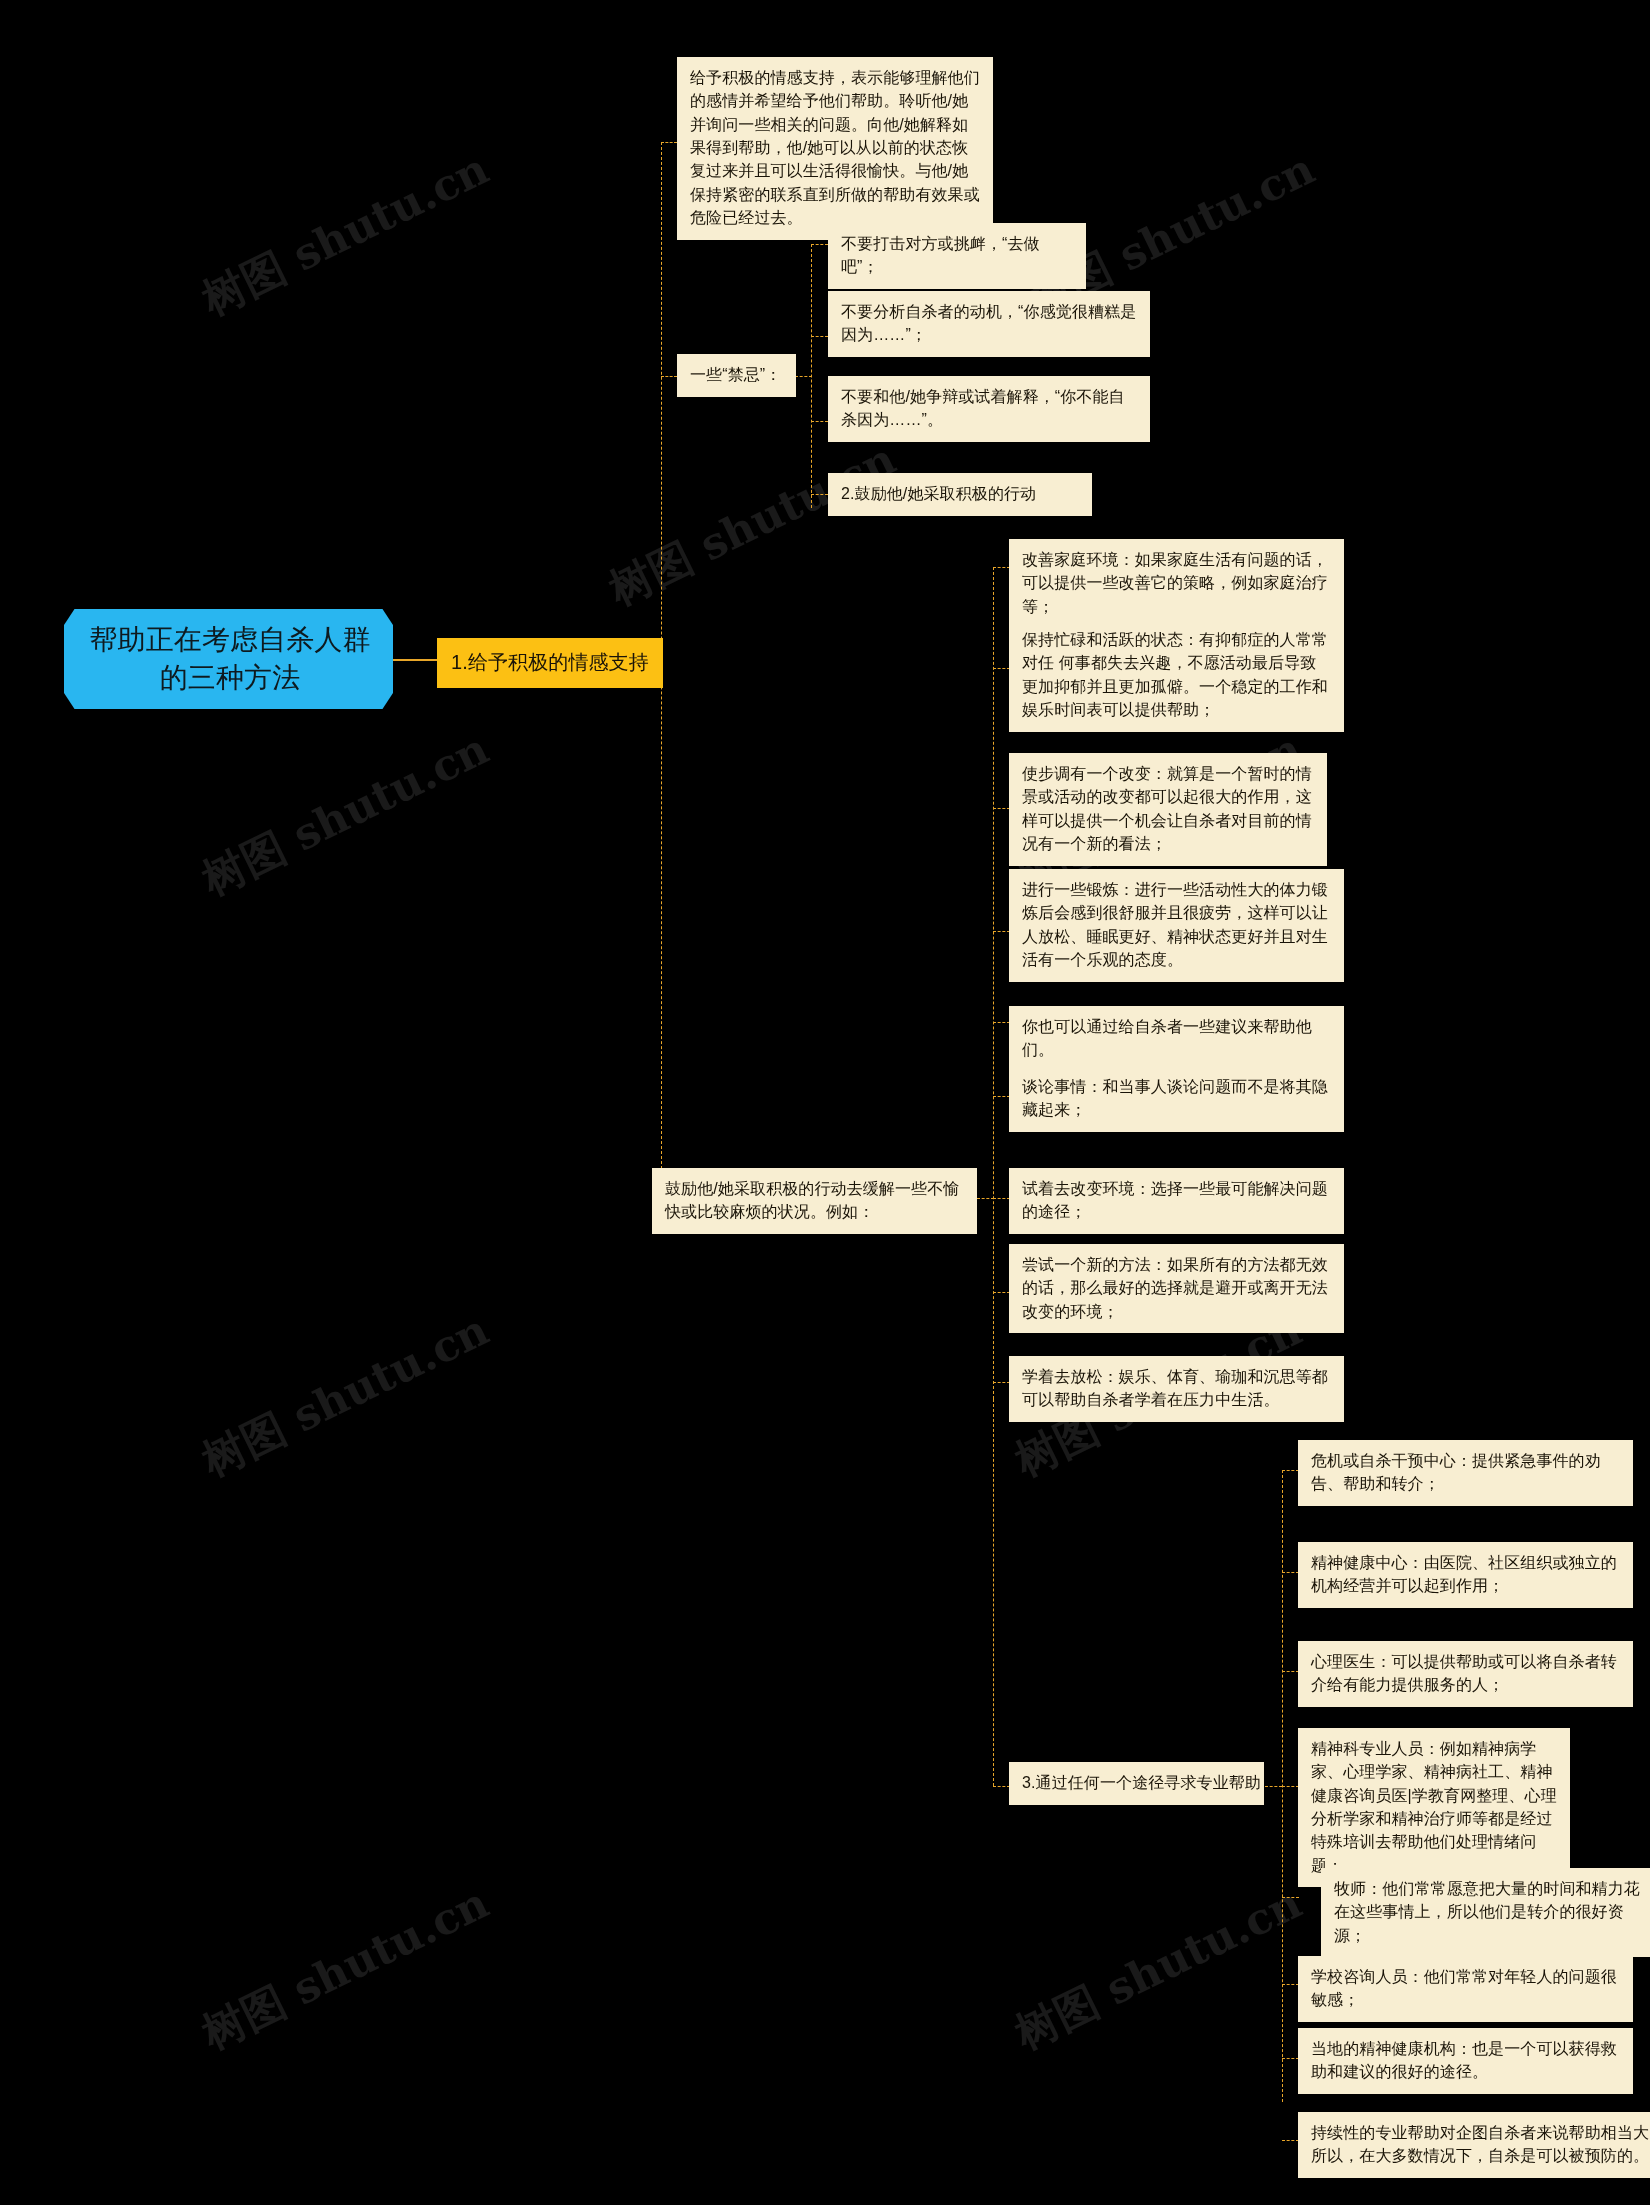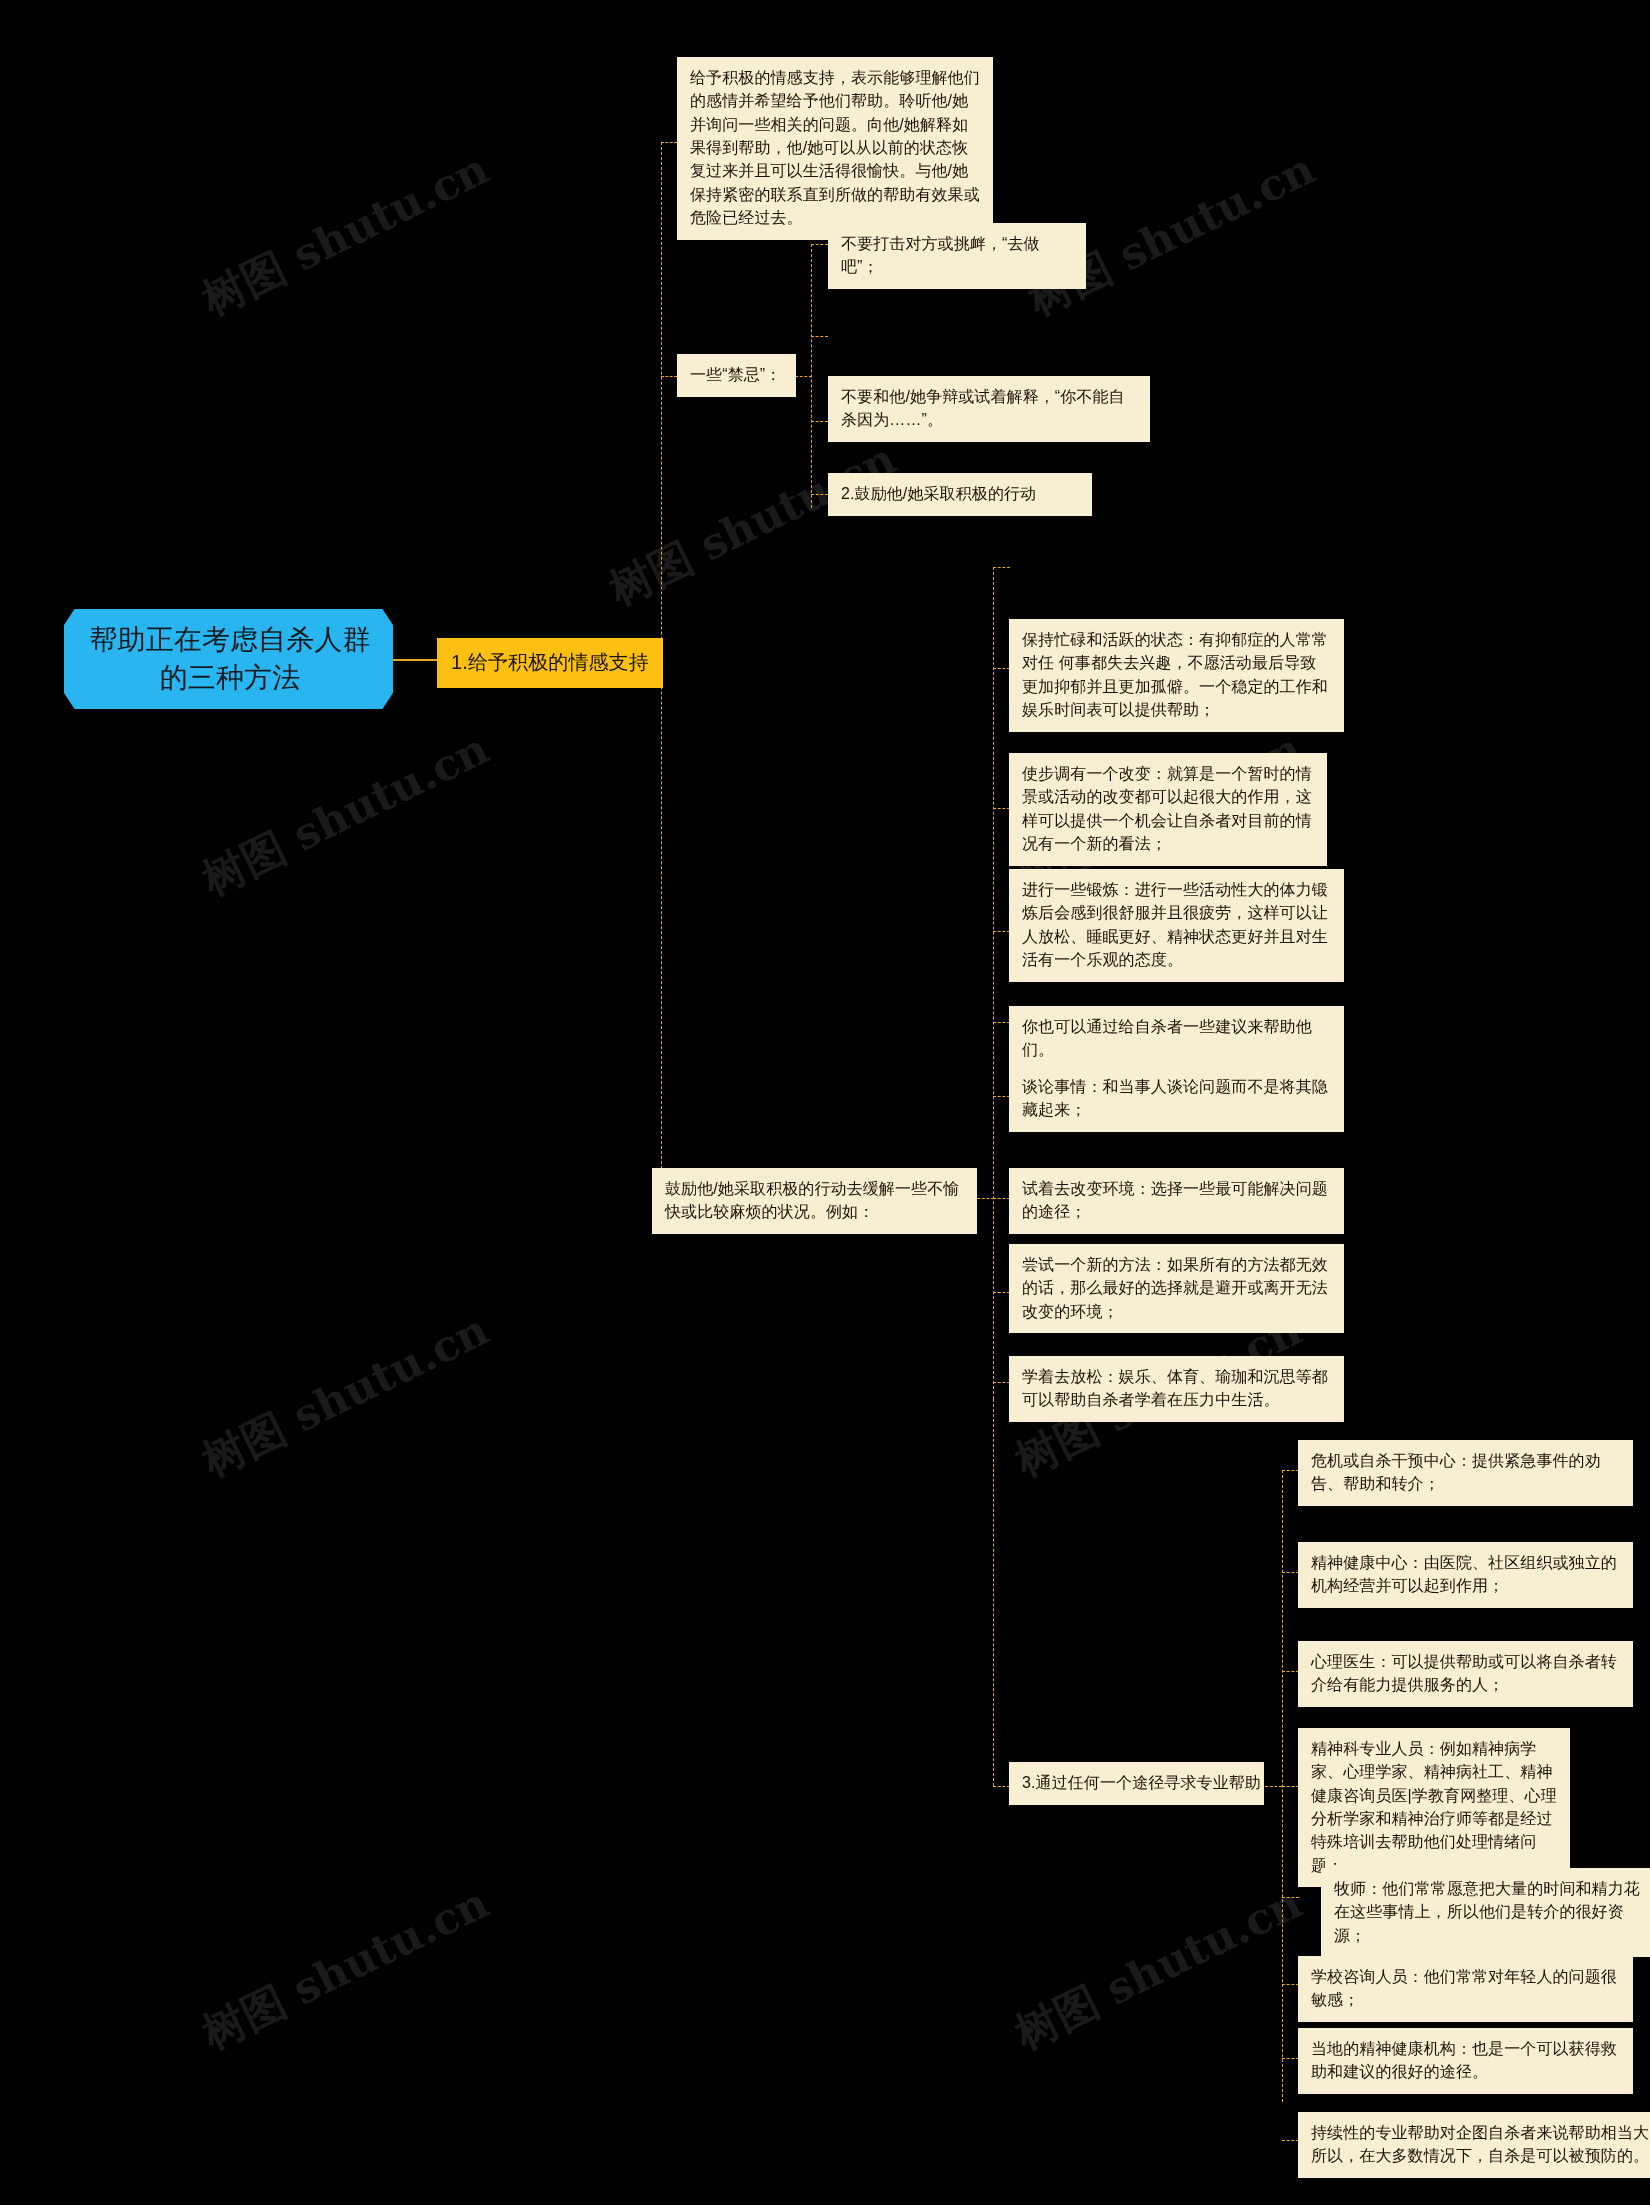--- a/index.html
+++ b/index.html
@@ -148,32 +148,38 @@
     <span class="txt">给予积极的情感支持，表示能够理解他们的感情并希望给予他们帮助。聆听他/她并询问一些相关的问题。向他/她解释如果得到帮助，他/她可以从以前的状态恢复过来并且可以生活得很愉快。与他/她保持紧密的联系直到所做的帮助有效果或危险已经过去。</span>
   </div>
 
   <div class="node" style="left:677px; top:354px; width:119px;">
     <span class="txt">一些“禁忌”：</span>
   </div>
 
   <div class="node" style="left:828px; top:223px; width:258px;">
     <span class="txt">不要打击对方或挑衅，“去做吧”；</span>
   </div>
+  <div class="node" style="left:828px; top:291px; width:322px;">
+    <span class="txt">不要分析自杀者的动机，“你感觉很糟糕是因为……”；</span>
+  </div>
   <div class="node" style="left:828px; top:376px; width:322px;">
     <span class="txt">不要和他/她争辩或试着解释，“你不能自杀因为……”。</span>
   </div>
 
   <div class="node" style="left:828px; top:473px; width:264px;">
     <span class="txt">2.鼓励他/她采取积极的行动</span>
   </div>
 
   <div class="node" style="left:652px; top:1168px; width:325px;">
     <span class="txt">鼓励他/她采取积极的行动去缓解一些不愉快或比较麻烦的状况。例如：</span>
   </div>
 
+  <div class="node" style="left:1009px; top:539px; width:335px;">
+    <span class="txt">改善家庭环境：如果家庭生活有问题的话，可以提供一些改善它的策略，例如家庭治疗等；</span>
+  </div>
   <div class="node" style="left:1009px; top:619px; width:335px;">
     <span class="txt">保持忙碌和活跃的状态：有抑郁症的人常常对任 何事都失去兴趣，不愿活动最后导致更加抑郁并且更加孤僻。一个稳定的工作和娱乐时间表可以提供帮助；</span>
   </div>
   <div class="node" style="left:1009px; top:753px; width:318px;">
     <span class="txt">使步调有一个改变：就算是一个暂时的情景或活动的改变都可以起很大的作用，这样可以提供一个机会让自杀者对目前的情况有一个新的看法；</span>
   </div>
   <div class="node" style="left:1009px; top:869px; width:335px;">
     <span class="txt">进行一些锻炼：进行一些活动性大的体力锻炼后会感到很舒服并且很疲劳，这样可以让人放松、睡眠更好、精神状态更好并且对生活有一个乐观的态度。</span>
   </div>
   <div class="node" style="left:1009px; top:1006px; width:335px;">

